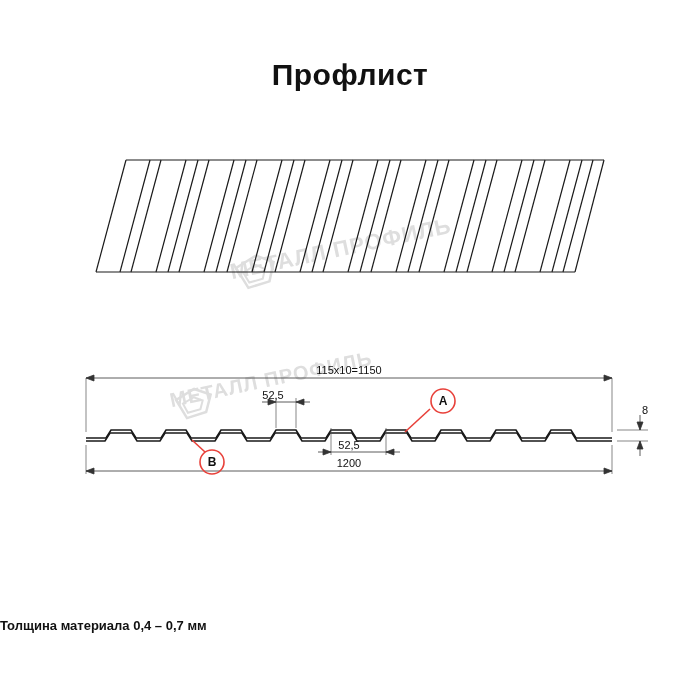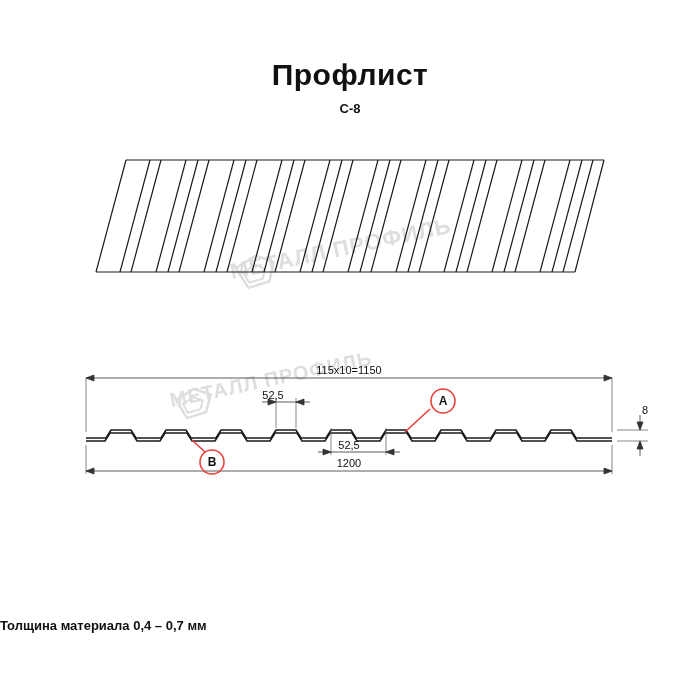--- a/index.html
+++ b/index.html
@@ -78,21 +78,20 @@
     font-size: 20px;
     transform: rotate(-12deg);
   }
 </style>
 </head>
 <body>
 
 <div class="page">
 
   <div class="title">Профлист</div>
-  <div class="subtitle">С-8</div>
 
   <div class="wm wm1">МЕТАЛЛ ПРОФИЛЬ</div>
   <div class="wm wm2">МЕТАЛЛ ПРОФИЛЬ</div>
 
   <svg class="svg-layer" width="700" height="700" viewBox="0 0 700 700">
 
     <g opacity="1">
       <g transform="translate(236,268) rotate(-12)">
         <path d="M0,0 L22,-8 L38,2 L30,20 L8,22 Z" fill="none" stroke="#dedede" stroke-width="2.5"></path>
         <path d="M6,6 L20,1 L28,7 L24,16 L10,17 Z" fill="none" stroke="#dedede" stroke-width="2"></path>

